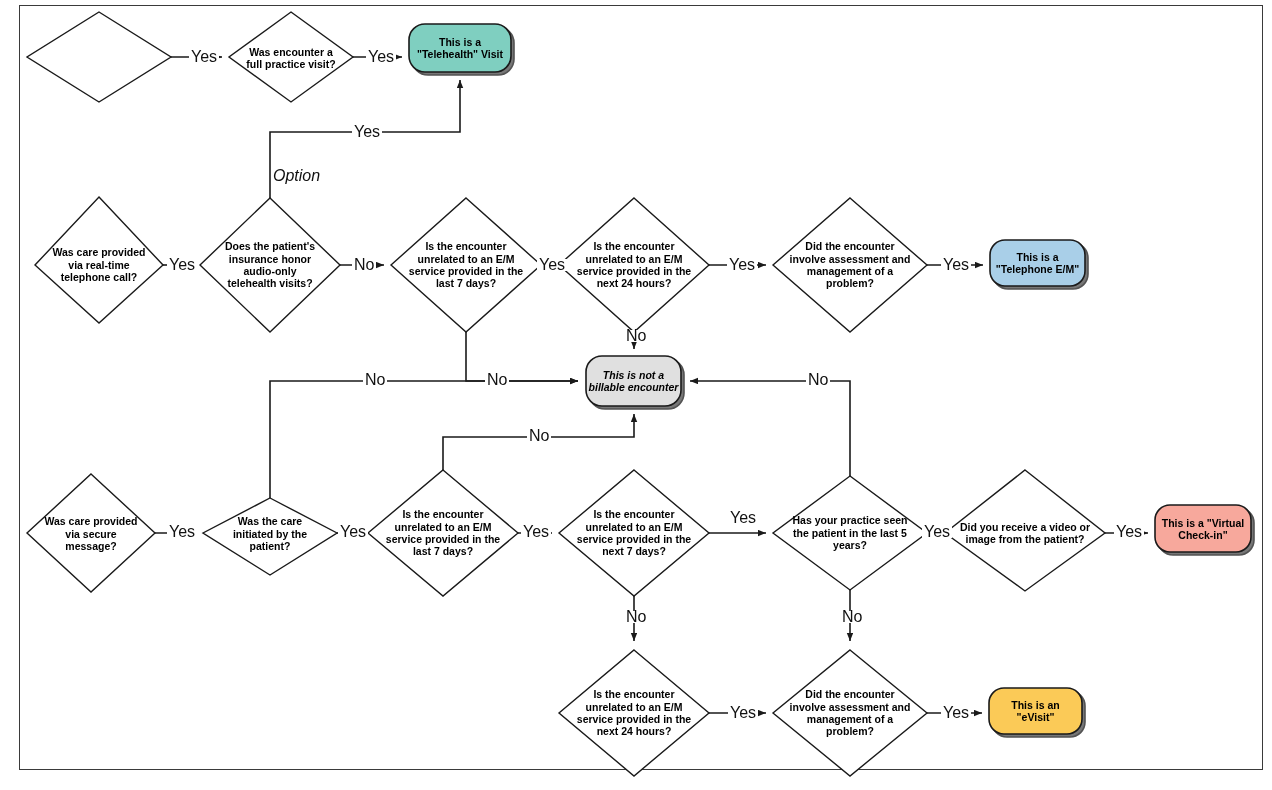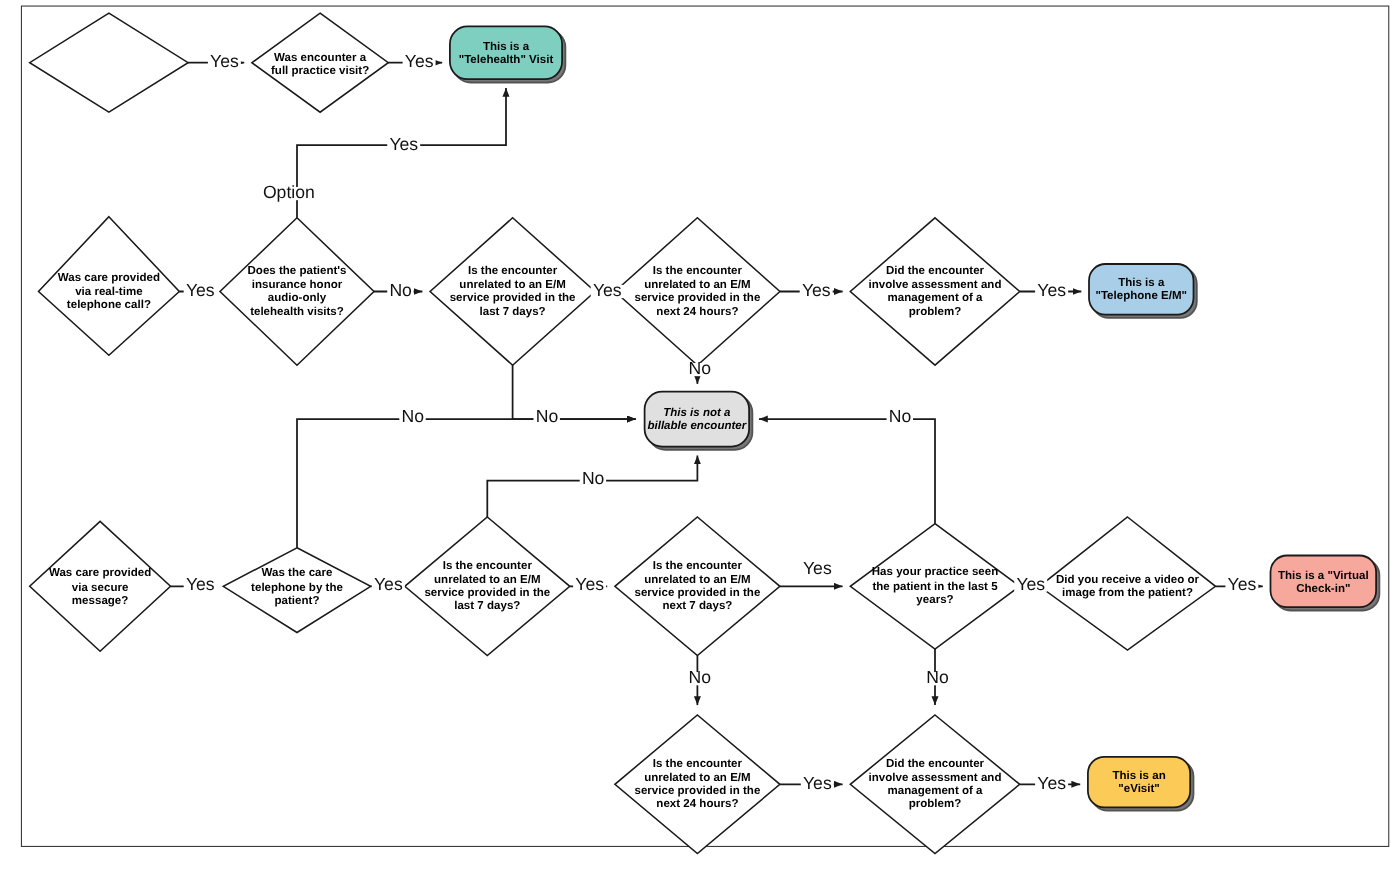--- a/index.html
+++ b/index.html
@@ -140,35 +140,35 @@
   <div class="nodetext" style="left:45px;top:234px;width:108px;height:62px;">Was care provided via real-time telephone call?</div>
   <div class="nodetext" style="left:218px;top:219px;width:104px;height:92px;">Does the patient's insurance honor audio-only telehealth visits?</div>
   <div class="nodetext" style="left:403px;top:219px;width:126px;height:92px;">Is the encounter unrelated to an E/M service provided in the last 7 days?</div>
   <div class="nodetext" style="left:571px;top:219px;width:126px;height:92px;">Is the encounter unrelated to an E/M service provided in the next 24 hours?</div>
   <div class="nodetext" style="left:789px;top:225px;width:122px;height:80px;">Did the encounter involve assessment and management of a problem?</div>
   <div class="nodetext" style="left:992px;top:243px;width:91px;height:40px;">This is a "Telephone E/M"</div>
 
   <div class="nodetext" style="left:588px;top:360px;width:91px;height:42px;font-style:italic;">This is not a billable encounter</div>
 
   <div class="nodetext" style="left:44px;top:503px;width:94px;height:62px;">Was care provided via secure message?</div>
-  <div class="nodetext" style="left:218px;top:510px;width:104px;height:48px;">Was the care telephone by the patient?</div>
+  <div class="nodetext" style="left:218px;top:510px;width:104px;height:48px;">Was the care initiated by the patient?</div>
   <div class="nodetext" style="left:380px;top:487px;width:126px;height:92px;">Is the encounter unrelated to an E/M service provided in the last 7 days?</div>
   <div class="nodetext" style="left:571px;top:487px;width:126px;height:92px;">Is the encounter unrelated to an E/M service provided in the next 7 days?</div>
   <div class="nodetext" style="left:789px;top:499px;width:122px;height:68px;">Has your practice seen the patient in the last 5 years?</div>
   <div class="nodetext" style="left:958px;top:503px;width:134px;height:60px;">Did you receive a video or image from the patient?</div>
   <div class="nodetext" style="left:1157px;top:508px;width:92px;height:42px;">This is a "Virtual Check-in"</div>
 
   <div class="nodetext" style="left:571px;top:667px;width:126px;height:92px;">Is the encounter unrelated to an E/M service provided in the next 24 hours?</div>
   <div class="nodetext" style="left:789px;top:673px;width:122px;height:80px;">Did the encounter involve assessment and management of a problem?</div>
   <div class="nodetext" style="left:991px;top:691px;width:89px;height:40px;">This is an "eVisit"</div>
 
   <div class="elabel" style="left:189px;top:51px;">Yes</div>
   <div class="elabel" style="left:366px;top:51px;">Yes</div>
   <div class="elabel" style="left:352px;top:126px;">Yes</div>
-  <div class="elabel light" style="left:237px;top:170px;">Option</div>
+  <div class="elabel light" style="left:271px;top:170px;font-style:italic;">Option</div>
 
   <div class="elabel" style="left:167px;top:259px;">Yes</div>
   <div class="elabel" style="left:352px;top:259px;">No</div>
   <div class="elabel" style="left:537px;top:259px;">Yes</div>
   <div class="elabel" style="left:727px;top:259px;">Yes</div>
   <div class="elabel" style="left:941px;top:259px;">Yes</div>
 
   <div class="elabel" style="left:624px;top:330px;">No</div>
   <div class="elabel" style="left:485px;top:374px;">No</div>
   <div class="elabel" style="left:363px;top:374px;">No</div>

